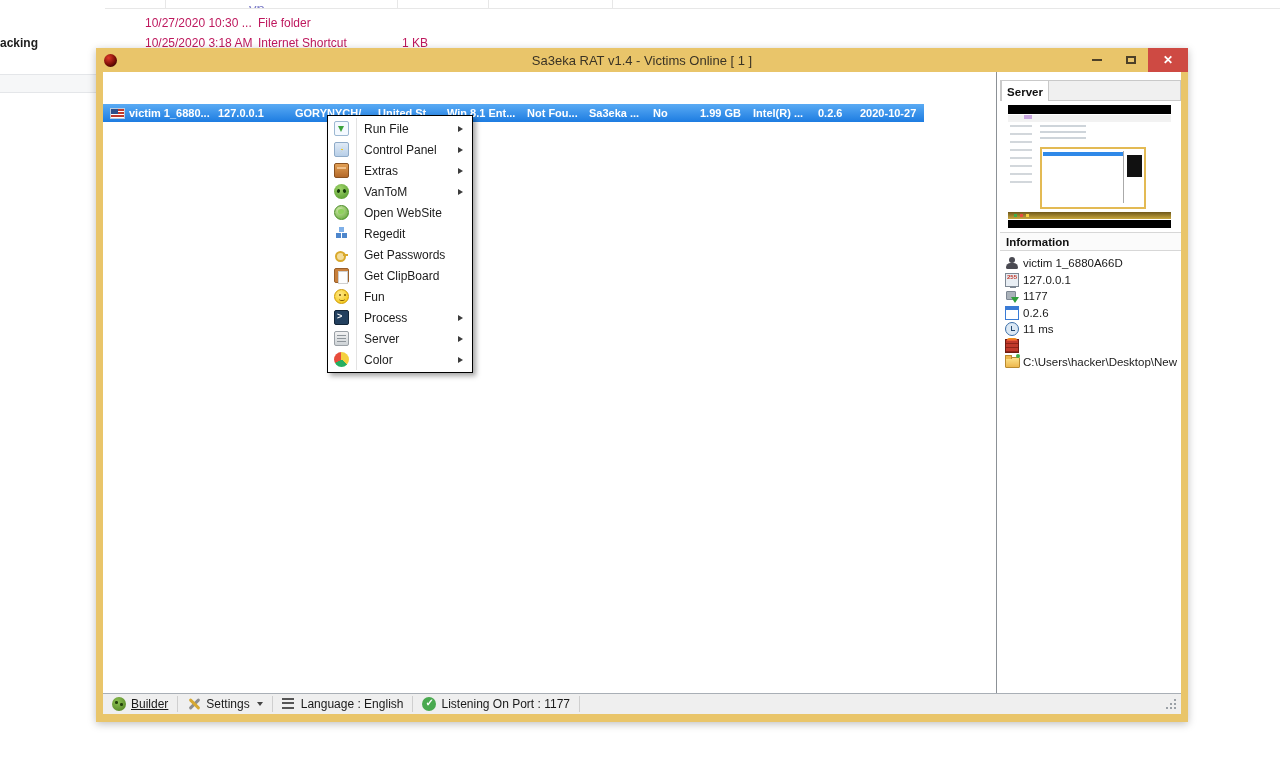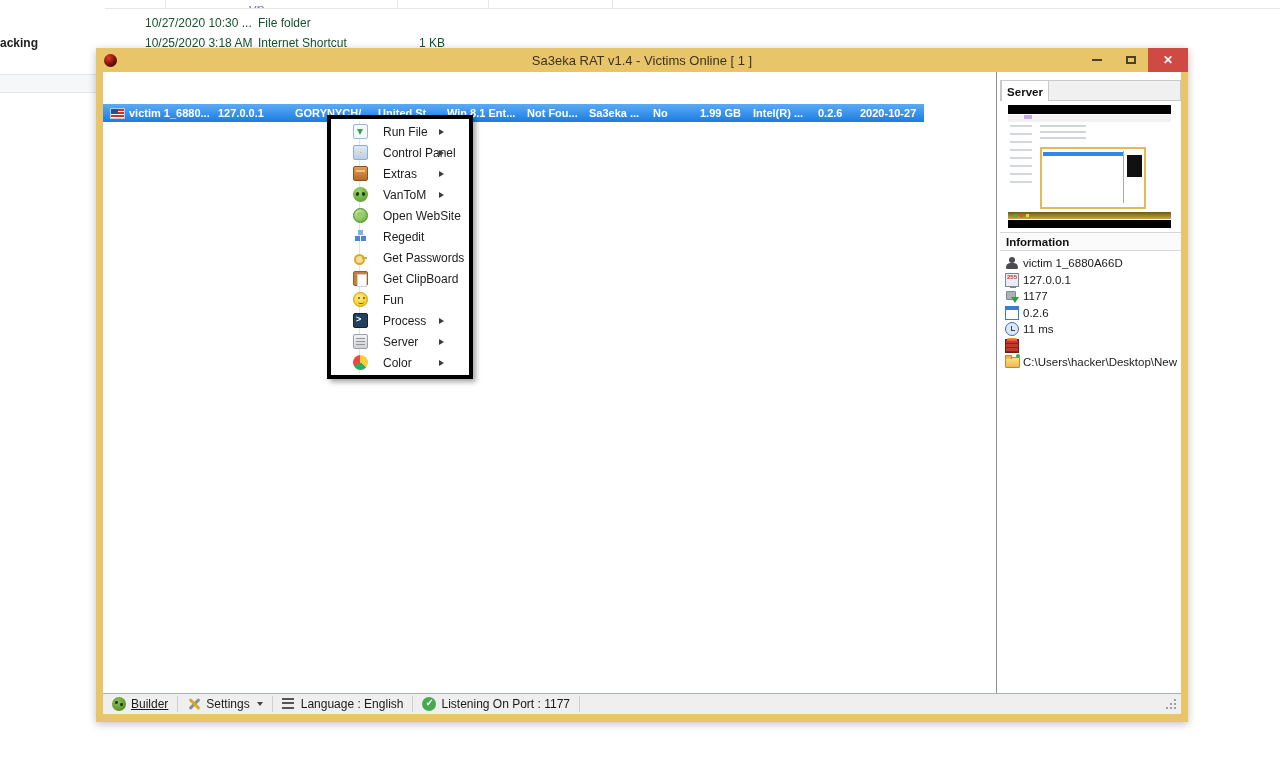--- a/index.html
+++ b/index.html
@@ -4,21 +4,21 @@
 <style>
   * { margin:0; padding:0; box-sizing:border-box; }
   html,body { width:1280px; height:784px; background:#fff; overflow:hidden;
     font-family:"Liberation Sans", sans-serif; }
   .page { position:relative; width:1280px; height:784px; background:#fff; }
 
   
   .bg-hairline { position:absolute; left:105px; top:8px; right:0; height:1px; background:#e7e7e7; }
   .bg-tick { position:absolute; top:0; width:1px; height:9px; background:#e7e7e7; }
   .bg-colpartial { position:absolute; left:249px; top:0; height:8px; overflow:hidden; color:#7d7dc9; font-size:15px; }
-  .bg-text { position:absolute; color:#14532d; font-size:12px; white-space:nowrap; }
+  .bg-text { position:absolute; color:#be185d; font-size:12px; white-space:nowrap; }
   .bg-acking { position:absolute; left:0; top:36px; color:#1c1c1c; font-size:12px; font-weight:600; }
   .bg-band { position:absolute; left:0; top:74px; width:96px; height:19px; background:#f6f7f8;
     border-top:1px solid #e4e6e9; border-bottom:1px solid #e4e6e9; }
 
   
   .rat-window { position:absolute; left:96px; top:48px; width:1092px; height:674px;
     background:#e9c56a; box-shadow:0 2px 8px rgba(0,0,0,.25); }
   .titlebar { position:absolute; left:0; top:0; right:0; height:24px; display:flex; align-items:center; }
   .app-orb { width:13px; height:13px; border-radius:50%; margin-left:8px; flex:none;
     background:radial-gradient(circle at 35% 30%, #e03a2a, #7a0d05 55%, #170000 95%); }
@@ -87,21 +87,21 @@
   .sgroup { display:flex; align-items:center; height:16px; padding:0 9px; border-right:1px solid #cfcfcf; gap:5px; }
   .sgroup:last-of-type { border-right:none; }
   .u { text-decoration:underline; }
   .caret { width:0; height:0; border-left:3.5px solid transparent; border-right:3.5px solid transparent;
     border-top:4px solid #444; margin-left:2px; }
   .grip { position:absolute; right:5px; bottom:5px; width:2px; height:2px; background:#9aa0a6;
     box-shadow:0 -4px 0 #9aa0a6, 0 -8px 0 #9aa0a6, -4px 0 0 #9aa0a6, -8px 0 0 #9aa0a6, -4px -4px 0 #9aa0a6; }
 
   
   .ctx-menu { position:absolute; left:231px; top:67px; width:146px; background:#fff;
-    border:4px solid #000000; box-shadow:3px 3px 5px rgba(0,0,0,.35); padding:2px 16px; z-index:50; }
+    border:1px solid #000000; box-shadow:3px 3px 5px rgba(0,0,0,.35); padding:2px 0; z-index:50; }
   .ctx-menu::before { content:""; position:absolute; left:28px; top:2px; bottom:2px; width:1px; background:#e3e3e3; }
   .mi { position:relative; height:21px; display:flex; align-items:center; cursor:default; }
   .mi .ico { position:absolute; left:6px; }
   .mi-label { position:absolute; left:36px; font-size:12px; color:#1b1b1b; white-space:nowrap; }
   .sub-arrow { position:absolute; right:9px; width:0; height:0;
     border-left:5px solid #3c3c3c; border-top:3.5px solid transparent; border-bottom:3.5px solid transparent; }
 
   
   .ico { width:15px; height:15px; display:inline-block; position:relative; flex:none; }
   .iico { width:14px; height:14px; display:inline-block; position:relative; flex:none; }
@@ -194,21 +194,21 @@
   <div class="bg-hairline"></div>
   <span class="bg-tick" style="left:165px"></span>
   <span class="bg-tick" style="left:397px"></span>
   <span class="bg-tick" style="left:488px"></span>
   <span class="bg-tick" style="left:612px"></span>
   <div class="bg-colpartial">yp</div>
   <span class="bg-text" style="left:145px;top:16px">10/27/2020 10:30 ...</span>
   <span class="bg-text" style="left:258px;top:16px">File folder</span>
   <span class="bg-text" style="left:145px;top:36px">10/25/2020 3:18 AM</span>
   <span class="bg-text" style="left:258px;top:36px">Internet Shortcut</span>
-  <span class="bg-text" style="left:419px;top:36px">1 KB</span>
+  <span class="bg-text" style="left:402px;top:36px">1 KB</span>
   <div class="bg-acking">acking</div>
   <div class="bg-band"></div>
 
   <div class="rat-window">
 
     <div class="titlebar">
       <span class="app-orb"></span>
       <span class="title">Sa3eka RAT v1.4 - Victims Online [ 1 ]</span>
       <span class="winbtns">
         <span class="wbtn">

